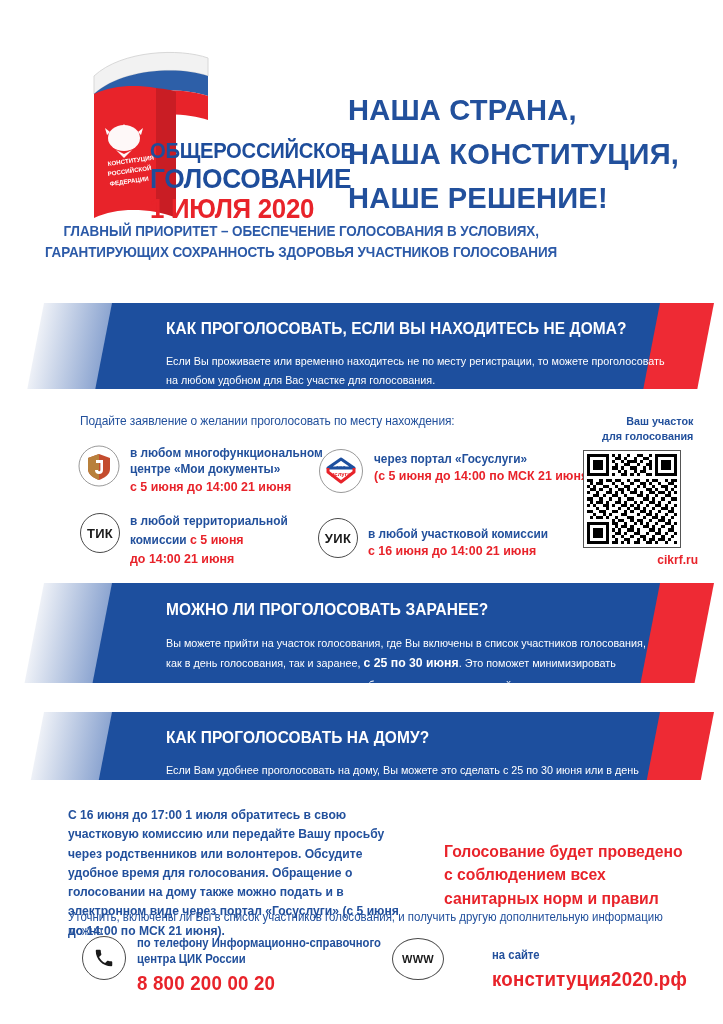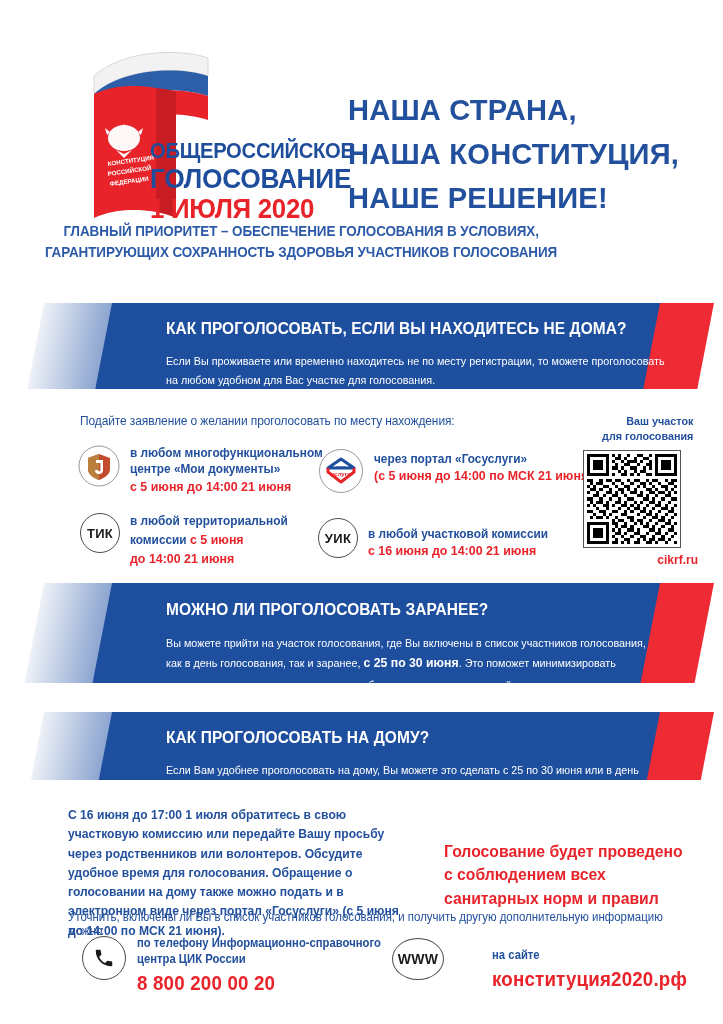--- a/index.html
+++ b/index.html
@@ -123,21 +123,21 @@
     width:44px; height:44px; border-radius:50%; border:1.1px solid #4a4a4a;
     display:flex; align-items:center; justify-content:center; background:#fff;
     flex:0 0 auto;
   }
   .contact .ct { margin-left:11px; line-height:1.32; }
   .contact .ct .s { font-size:12px; color:#22509c; font-weight:600;
                     transform:scaleX(0.94); transform-origin:left center; }
   .contact .ct .big { font-size:19.5px; color:#e8232a; font-weight:bold;
                       margin-top:3px; letter-spacing:0.2px;
                       transform:scaleX(0.96); transform-origin:left center; }
-  .www-txt { font-size:14px; font-weight:bold; color:#1a1a1a; letter-spacing:0.3px; }
+  .www-txt { font-size:11px; font-weight:bold; color:#1a1a1a; letter-spacing:0.3px; }
 </style>
 </head>
 <body>
 
 <div class="poster">
 
   <div class="header">
 
     <div class="logo-block">
       <svg class="flag-svg" width="140" height="185" viewBox="0 0 140 185">

